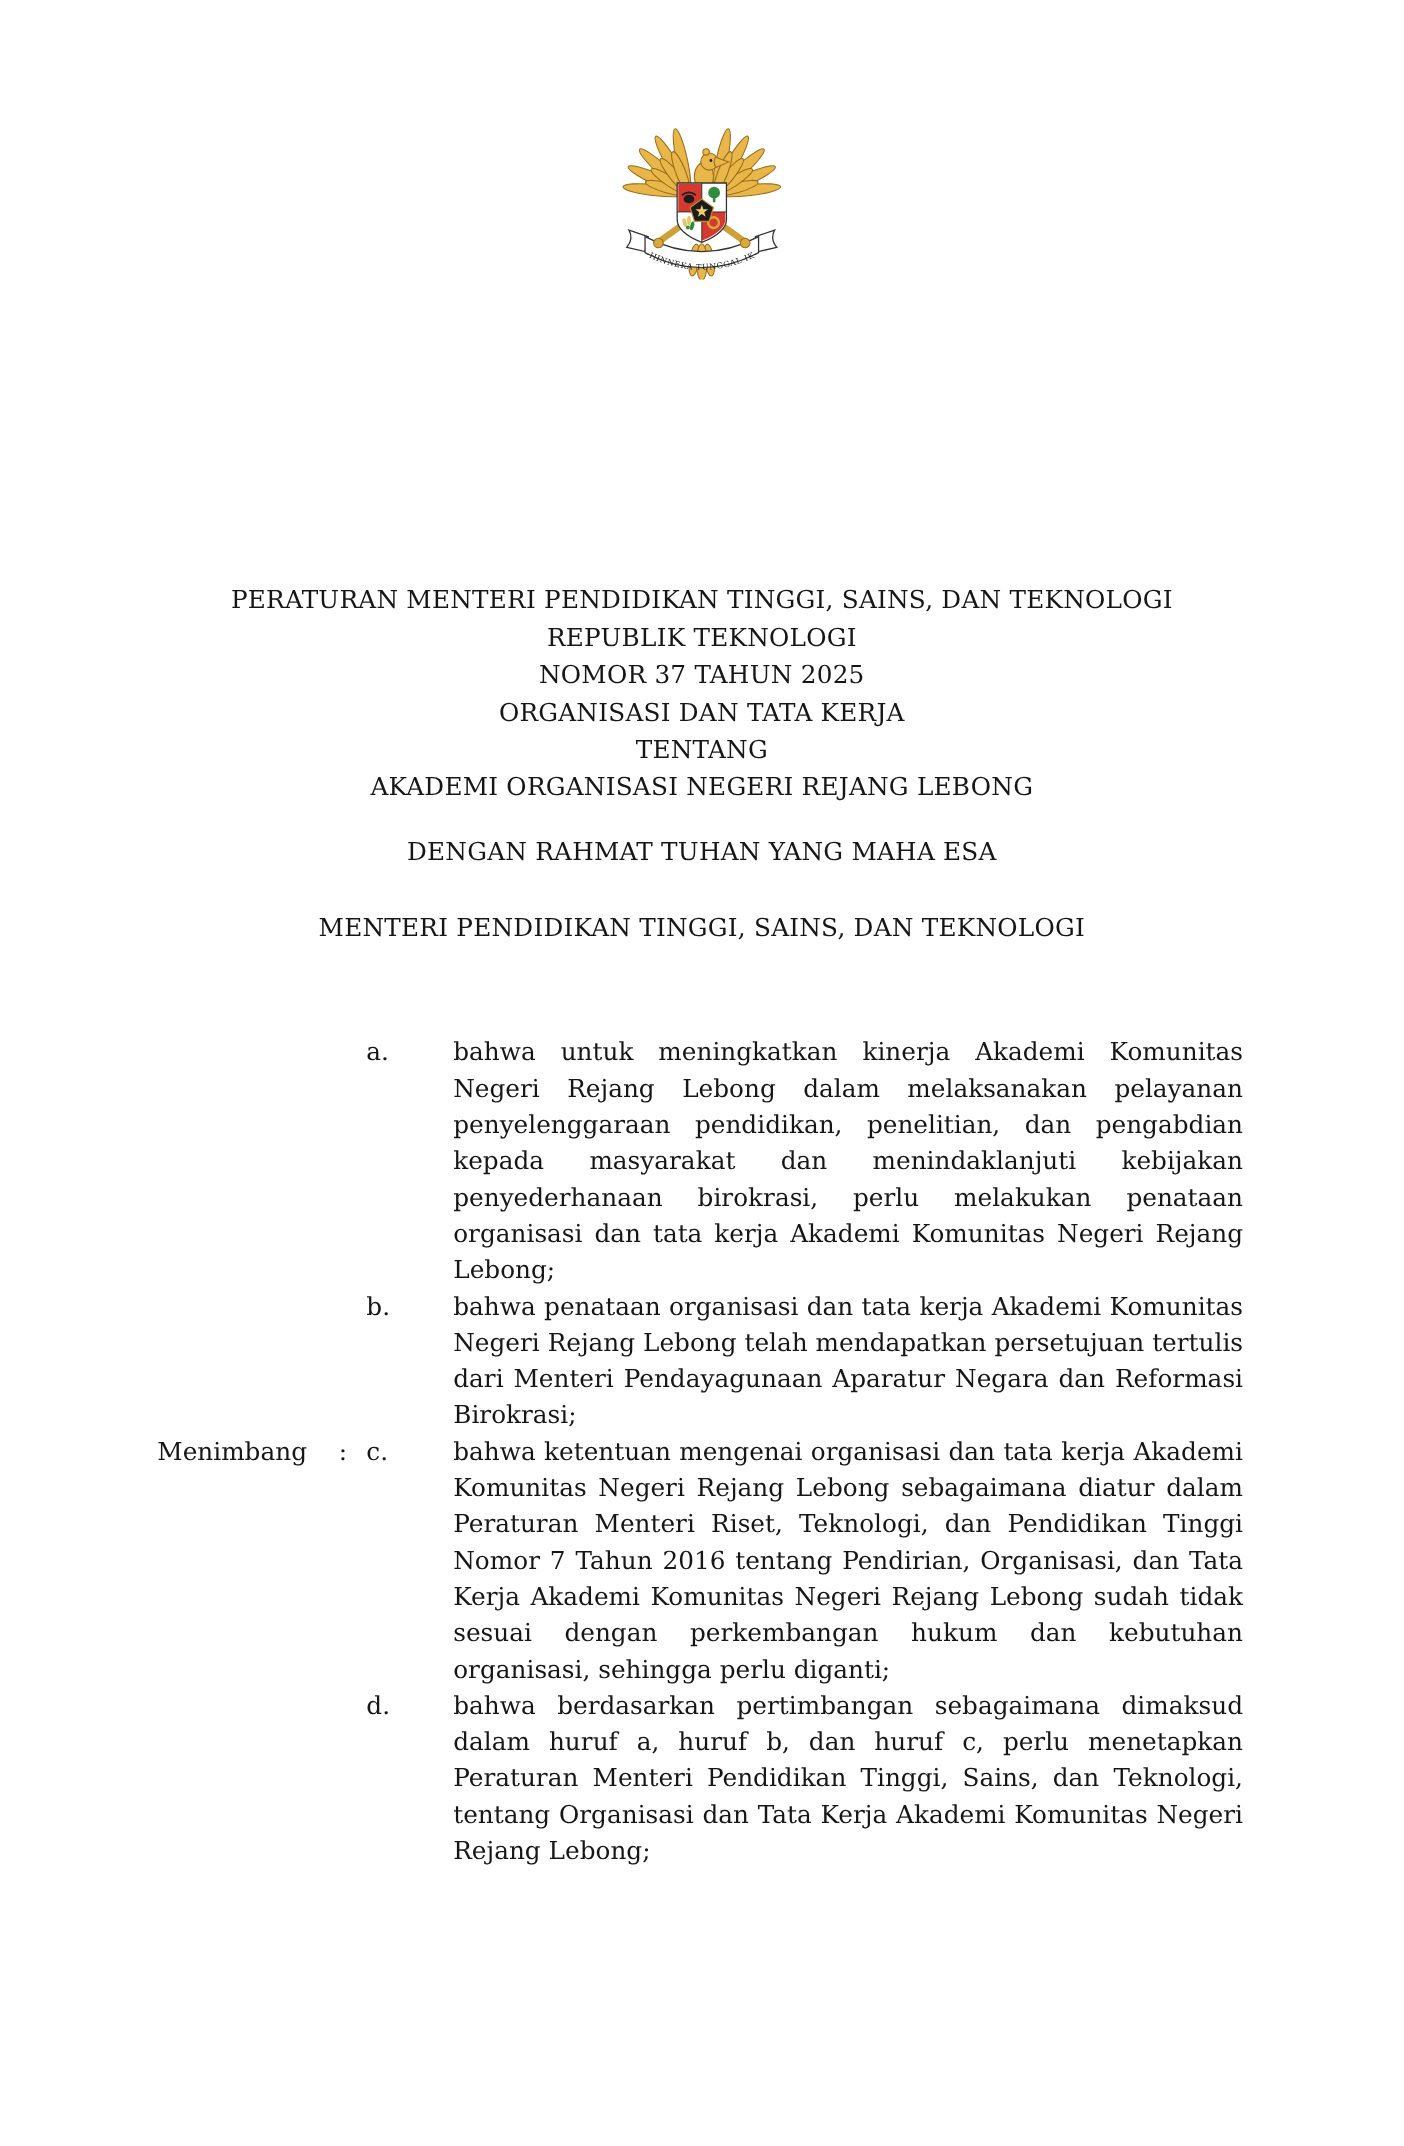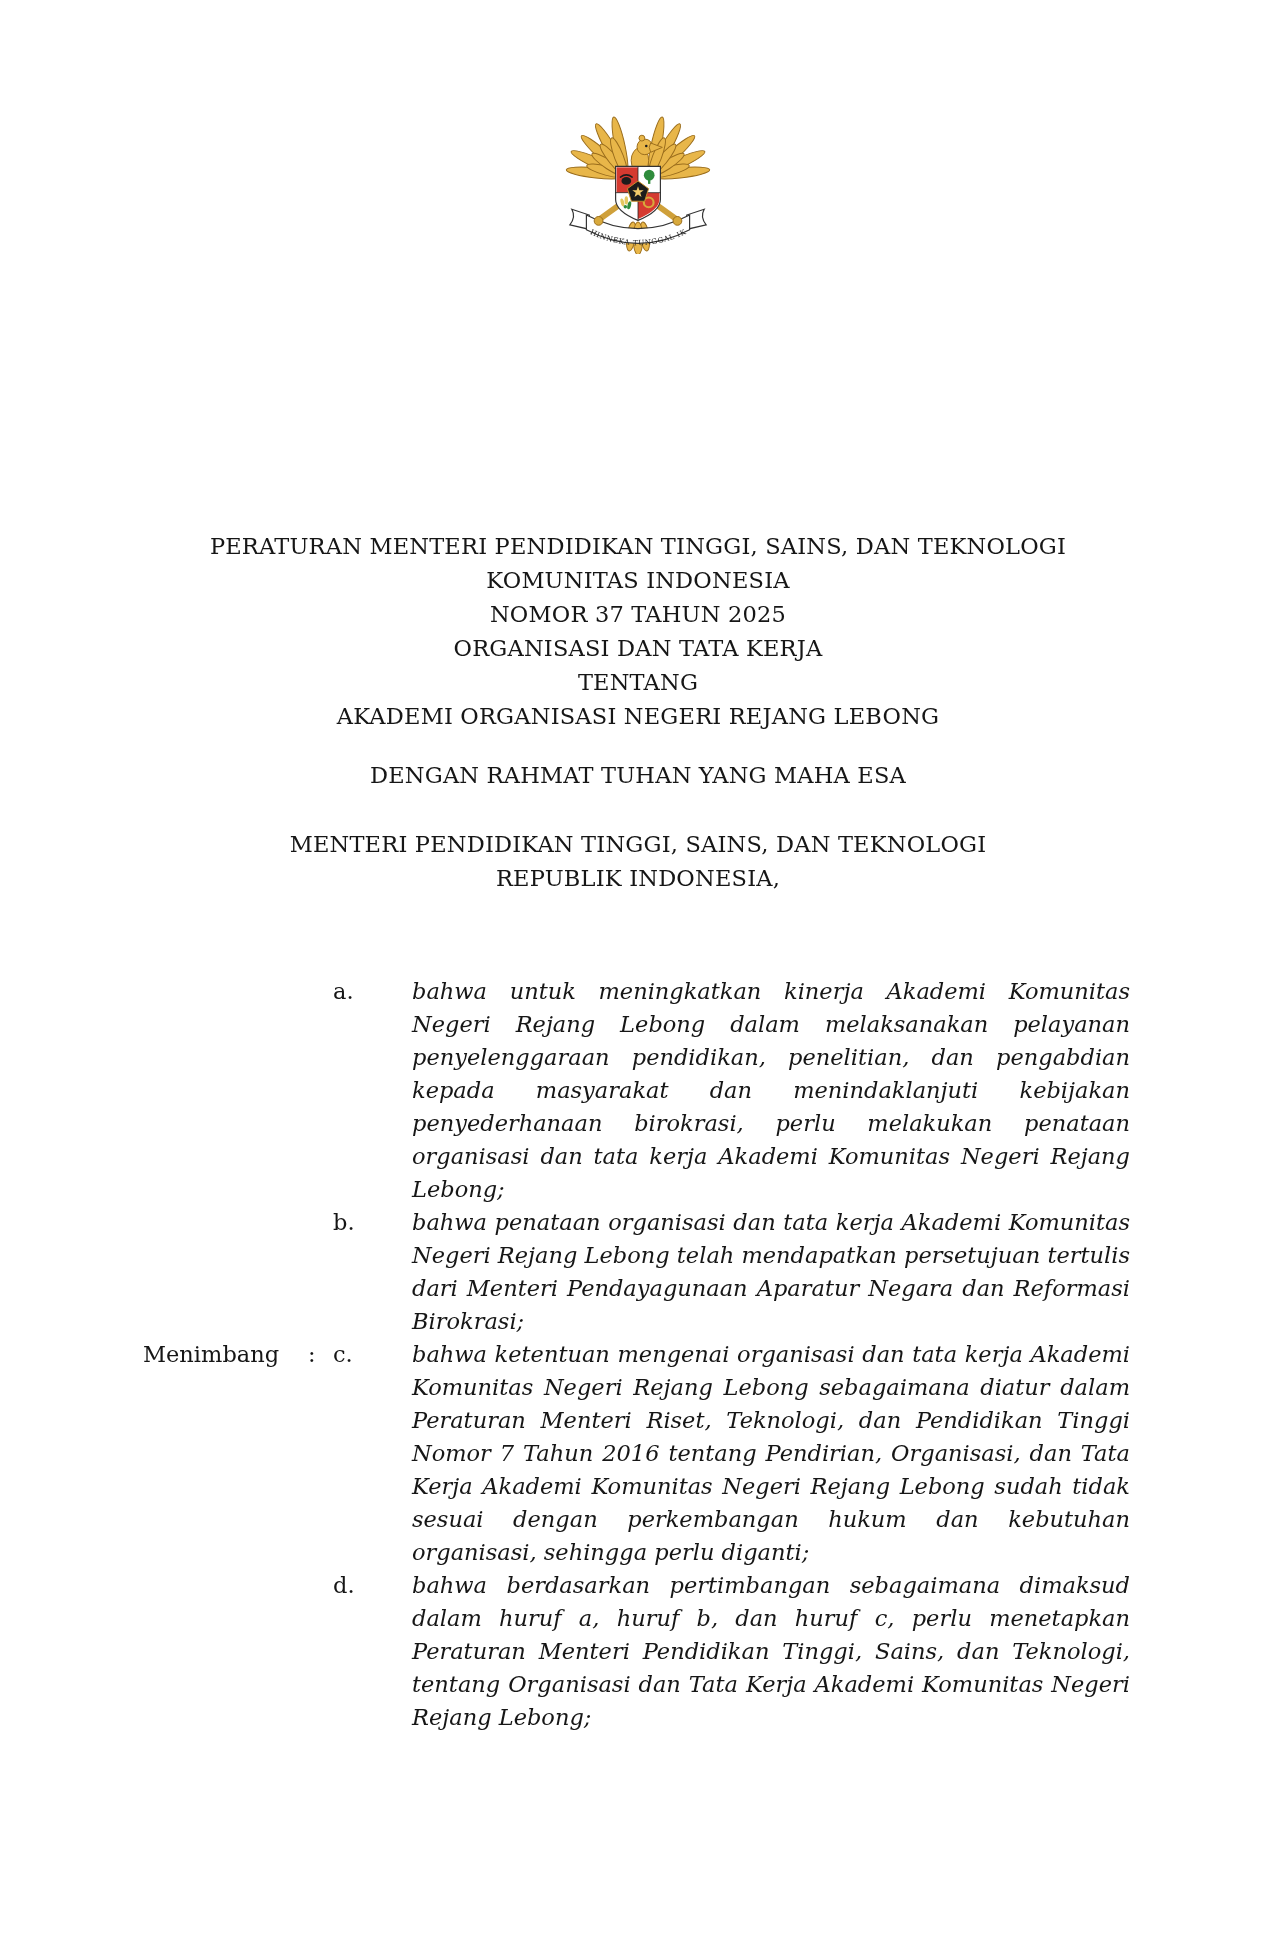--- a/index.html
+++ b/index.html
@@ -25,21 +25,21 @@
     margin:80px 146px 0 143px;
     font-size:22.5px;
     line-height:33px;
     align-items:center;
   }
   .c-label { width:165px; flex:0 0 165px; }
   .c-colon { width:25px;  flex:0 0 25px; }
   .c-items { flex:1 1 auto; }
   .c-item  { display:flex; }
   .c-marker { width:79px; flex:0 0 79px; }
-  .c-text  { flex:1 1 auto; text-align:justify; text-align-last:left;font-style:italic; }
+  .c-text  { flex:1 1 auto; text-align:justify; text-align-last:left; }
 
   
   .sk-gold   { stroke:#9A6D1C; stroke-width:1; }
   .sk-dark   { stroke:#333333; stroke-width:1.2; }
   .sk-thin   { stroke:#222222; stroke-width:0.8; }
   .sk-none   { stroke:none; }
   .leg       { stroke:#CFA03A; stroke-width:6; fill:none; stroke-linecap:round; }
   .chain     { fill:none; stroke:#D8A93C; stroke-width:2.2; }
   .horns     { fill:none; stroke:#1C1C1C; stroke-width:1.6; stroke-linecap:round; }
   .motto-text { font-family:"DejaVu Serif","Liberation Serif",serif; font-size:7.5px; letter-spacing:0.6px; fill:#222222; }
@@ -187,32 +187,31 @@
 
       <g class="sk-gold" fill="#D8A93C">
         <circle cx="39.5" cy="118" r="4.5"></circle>
         <circle cx="120.5" cy="118" r="4.5"></circle>
       </g>
     </svg>
   </div>
 
   <div class="center-text title-block">
     <div>PERATURAN MENTERI PENDIDIKAN TINGGI, SAINS, DAN TEKNOLOGI</div>
-    <div>KOMUNITAS INDONESIA</div>
+    <div>REPUBLIK TEKNOLOGI</div>
     <div>NOMOR 37 TAHUN 2025</div>
     <div>ORGANISASI DAN TATA KERJA</div>
     <div>TENTANG</div>
     <div>AKADEMI ORGANISASI NEGERI REJANG LEBONG</div>
   </div>
 
   <div class="center-text invocation">DENGAN RAHMAT TUHAN YANG MAHA ESA</div>
 
   <div class="center-text authority">
     <div>MENTERI PENDIDIKAN TINGGI, SAINS, DAN TEKNOLOGI</div>
-    <div>REPUBLIK INDONESIA,</div>
   </div>
 
   <div class="consider">
     <div class="c-label">Menimbang</div>
     <div class="c-colon">:</div>
     <div class="c-items">
       <div class="c-item">
         <div class="c-marker">a.</div>
         <div class="c-text">bahwa untuk meningkatkan kinerja Akademi Komunitas Negeri Rejang Lebong dalam melaksanakan pelayanan penyelenggaraan pendidikan, penelitian, dan pengabdian kepada masyarakat dan menindaklanjuti kebijakan penyederhanaan birokrasi, perlu melakukan penataan organisasi dan tata kerja Akademi Komunitas Negeri Rejang Lebong;</div>
       </div>

